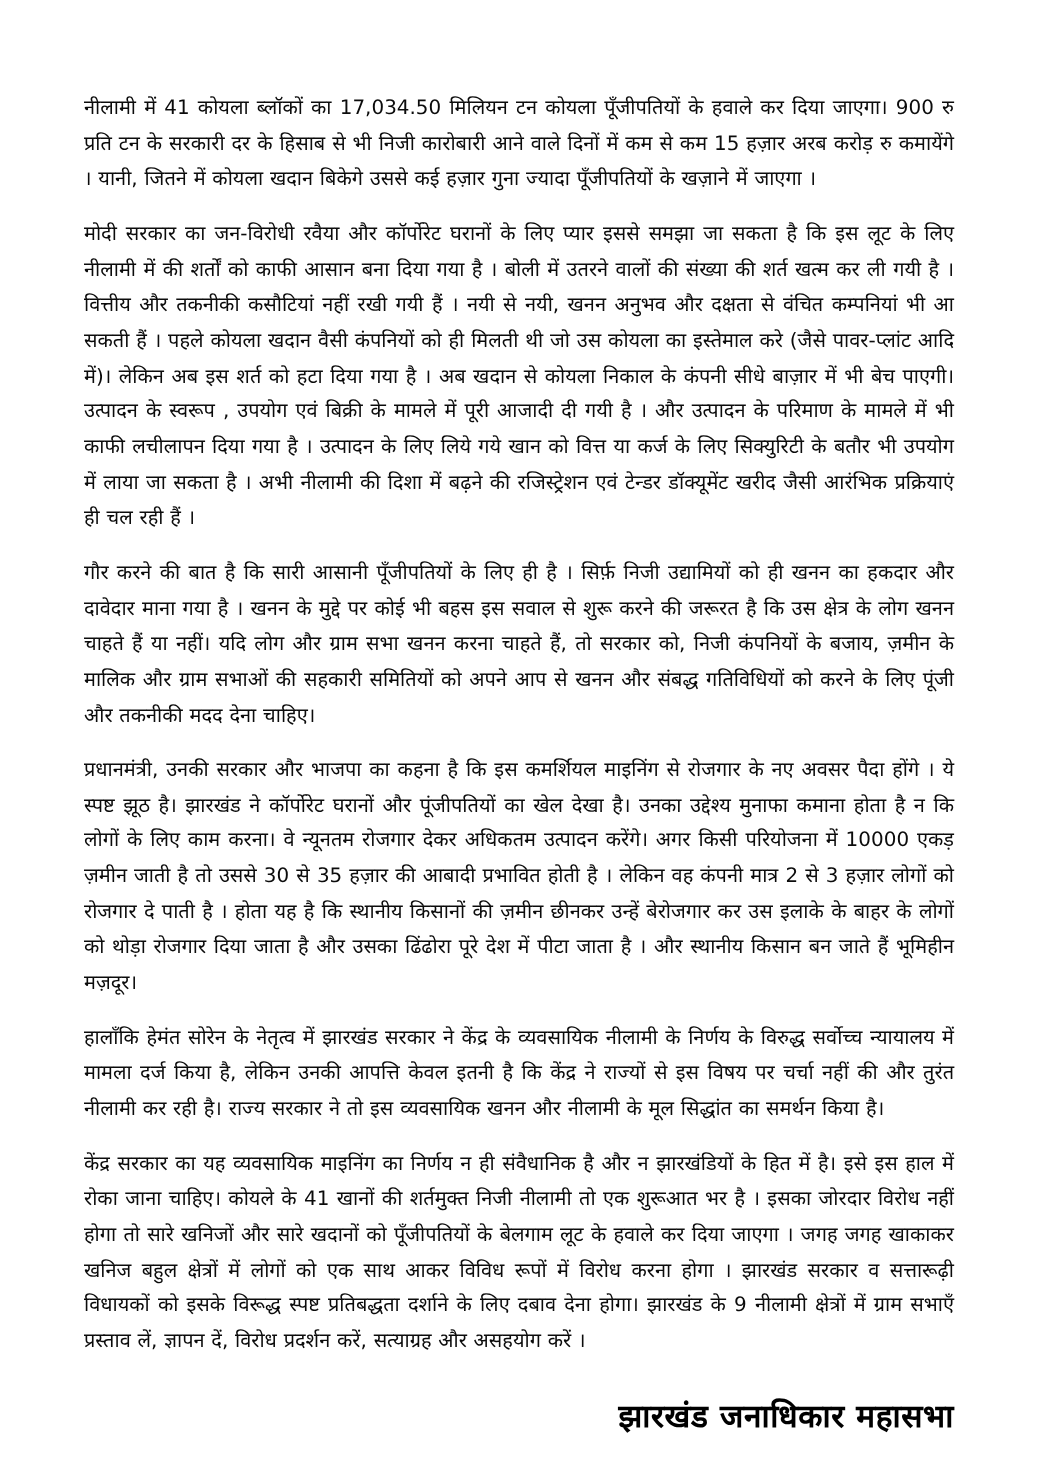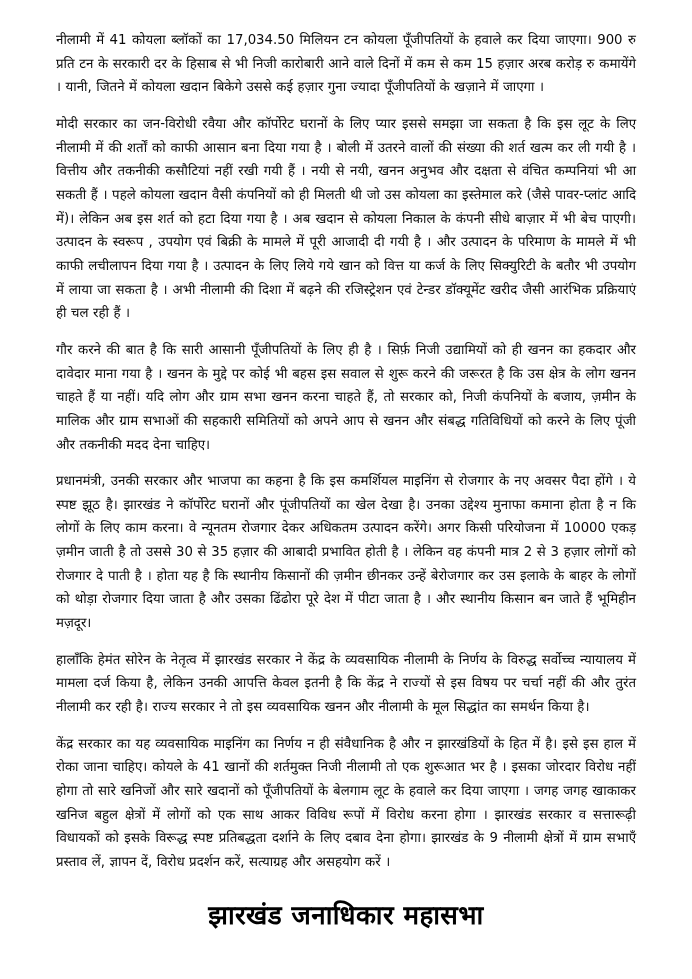--- a/index.html
+++ b/index.html
@@ -11,43 +11,43 @@
     height: 979px;
     background: #ffffff;
     font-family: "DejaVu Sans", sans-serif;
     color: #000000;
     overflow: hidden;
   }
   .page {
     box-sizing: border-box;
     width: 692px;
     height: 979px;
-    padding: 28px 56px 40px 56px;
+    padding: 61px 56px 40px 56px;
     background: #ffffff;
     position: relative;
   }
   .doc-body {
     display: block;
   }
   .para {
     font-size: 13.3px;
     line-height: 1.78;
     text-align: justify;
     text-align-last: left;
     margin: 0 0 13px 0;
     word-spacing: 0.3px;
     color: #0b0b0b;
   }
   .para:last-of-type {
     margin-bottom: 0;
   }
   .signature {
     margin-top: 22px;
-    text-align: center;
-    font-size: 26px;
+    text-align: right;
+    font-size: 21px;
     font-weight: bold;
     letter-spacing: 0.4px;
     color: #000000;
   }
 </style>
 </head>
 <body>
 
 <div class="page">
   <div class="doc-body">

